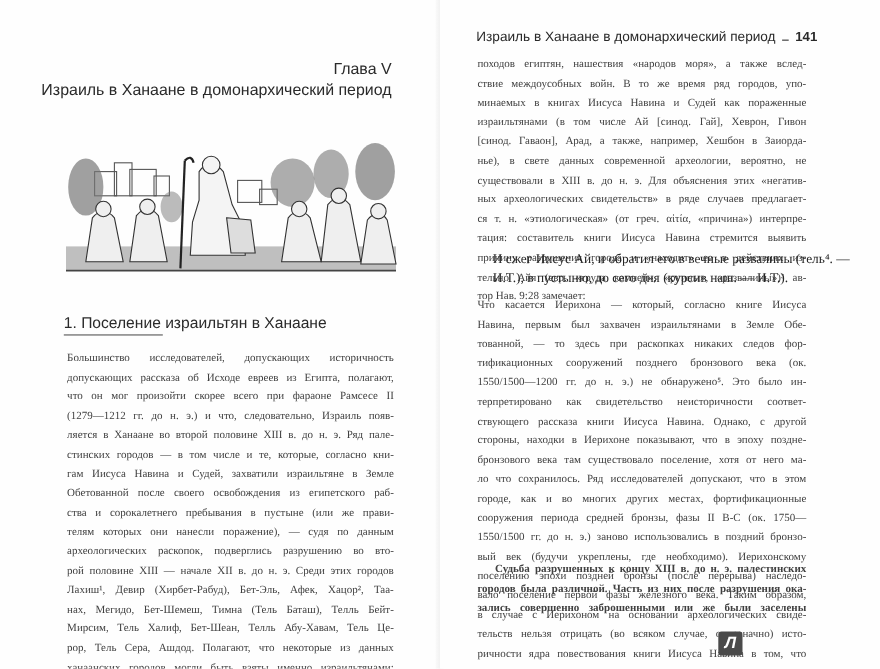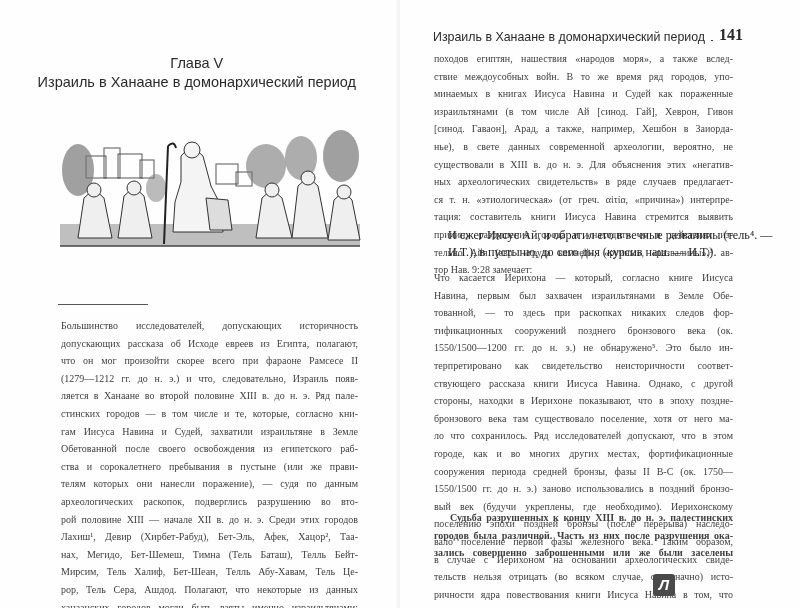--- a/index.html
+++ b/index.html
@@ -14,21 +14,21 @@
       position: absolute; top: 0; height: 608px;
       background: #fefefe;
     }
     .page-left { left: 0; width: 400px; }
     .page-right { left: 400px; width: 400px; }
     .gutter {
       position: absolute; left: 396px; top: 0; width: 8px; height: 608px;
       background: linear-gradient(to right, #fafafa, #f2f2f2, #fafafa);
     }
     .chapter-head {
-      position: absolute; right: 44px; top: 54px; text-align: center;
+      position: absolute; right: 44px; top: 54px; text-align: right;
       font-family: "Liberation Sans", sans-serif;
       font-size: 14.5px; color: #2a2a2a; line-height: 19px;
     }
     .illustration {
       position: absolute; left: 56px; top: 128px; width: 312px; height: 128px;
     }
     .section-head {
       position: absolute; left: 58px; top: 286px;
       font-family: "Liberation Sans", sans-serif;
       font-size: 14.2px; color: #2a2a2a;
@@ -49,21 +49,21 @@
     }
     .body-text .line.last { text-align-last: left; }
     .left-text { left: 61px; top: 317px; width: 297px; }
     .run-head {
       position: absolute; left: 433px; top: 26px; width: 310px;
       font-family: "Liberation Sans", sans-serif;
       font-size: 12.4px; color: #2a2a2a;
       display: flex; align-items: flex-end;
     }
     .run-head .rule { flex: 1; border-bottom: 1px solid #333; margin: 0 6px 3px 6px; }
-    .run-head .pno { font-family: Liberation Serif, serif; font-weight: bold; font-size: 16px; }
+    .run-head .pno { font-family: Liberation Sans, sans-serif; font-weight: bold; font-size: 12px; }
     .right-text-1 { left: 434px; top: 50px; width: 299px; }
     .quote {
       position: absolute; left: 448px; top: 227px; width: 285px;
       font-size: 12.2px; line-height: 17px; color: #242424;
     }
     .quote .line { display: block; white-space: nowrap; }
     .right-text-2 { left: 434px; top: 269px; width: 299px; }
     .right-text-3 { left: 434px; top: 509px; width: 299px; font-weight: bold; }
     .indent { padding-left: 16px; }
     .logo {
@@ -124,20 +124,21 @@
         <path d="M200 110 l6 -40 q10 -12 20 0 l10 40 z"></path>
           <circle cx="216" cy="62" r="7"></circle>
         <path d="M236 110 l6 -52 q10 -12 20 0 l10 52 z"></path>
           <circle cx="252" cy="50" r="7"></circle>
         <path d="M272 112 l6 -40 q10 -12 18 0 l8 40 z"></path>
           <circle cx="288" cy="64" r="7"></circle>
       </g>
     </svg>
   </div>
 
+  <div class="section-head">1. Поселение израильтян в Ханаане</div>
   <div class="section-rule"></div>
 
   <div class="body-text left-text">
     <span class="line">Большинство исследователей, допускающих историчность</span>
     <span class="line">допускающих рассказа об Исходе евреев из Египта, полагают,</span>
     <span class="line">что он мог произойти скорее всего при фараоне Рамсесе II</span>
     <span class="line">(1279—1212 гг. до н. э.) и что, следовательно, Израиль появ-</span>
     <span class="line">ляется в Ханаане во второй половине XIII в. до н. э. Ряд пале-</span>
     <span class="line">стинских городов — в том числе и те, которые, согласно кни-</span>
     <span class="line">гам Иисуса Навина и Судей, захватили израильтяне в Земле</span>

